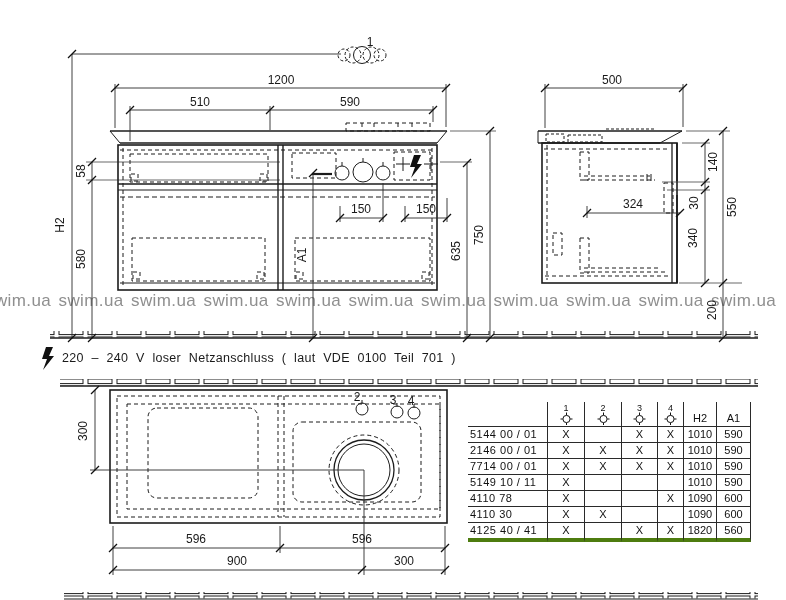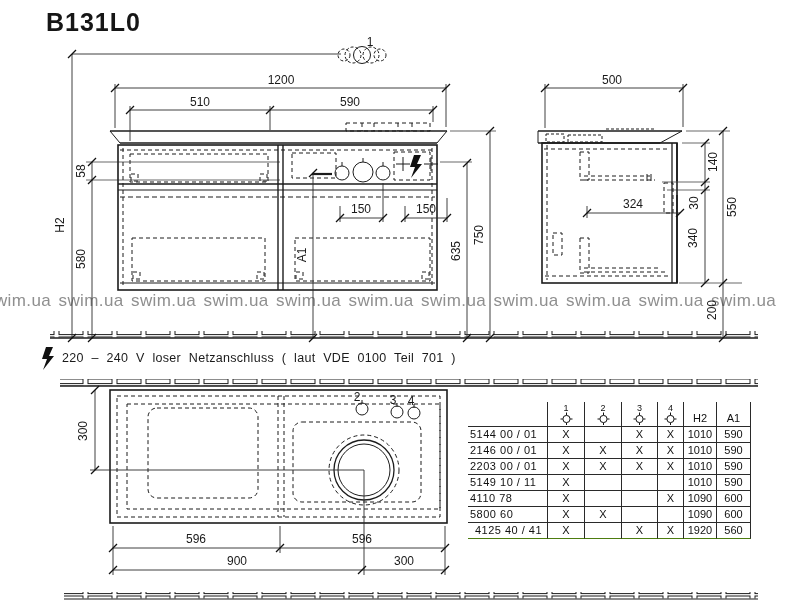--- a/index.html
+++ b/index.html
@@ -14,21 +14,21 @@
   svg.draw text.note{font-size:12.5px;word-spacing:4px;letter-spacing:.3px;}
   
   #spec-table{position:absolute;left:468px;top:402px;display:grid;
     grid-template-columns:79px 37px 37px 36px 26px 33px 35px;
     font-size:11px;color:#111;z-index:2;}
   #spec-table .cell{height:15px;line-height:15px;text-align:center;border-top:1px solid #2a2a2a;
     overflow:hidden;white-space:nowrap;}
   #spec-table .model{text-align:left;padding-left:2px;letter-spacing:.5px;}
   #spec-table .bl{border-left:1px solid #2a2a2a;}
   #spec-table .br{border-right:1px solid #2a2a2a;}
-  #spec-table .bb{border-bottom:1px solid #4d7c0f;text-align:center;}
+  #spec-table .bb{border-bottom:4px solid #4d7c0f;}
   #spec-table .hc{height:24px;border-top:none;display:flex;flex-direction:column;
     align-items:center;justify-content:flex-end;padding-bottom:1px;box-sizing:border-box;}
   #spec-table .hc .num{font-size:9px;line-height:8px;}
   #spec-table .hdrtxt{justify-content:flex-end;line-height:13px;}
 </style>
 </head>
 <body>
 
 <div id="stage">
 
@@ -39,21 +39,20 @@
       <span class="wm" style="left: 203.5px;">swim.ua</span>
       <span class="wm" style="left: 276px;">swim.ua</span>
       <span class="wm" style="left: 348.5px;">swim.ua</span>
       <span class="wm" style="left: 421px;">swim.ua</span>
       <span class="wm" style="left: 493.5px;">swim.ua</span>
       <span class="wm" style="left: 566px;">swim.ua</span>
       <span class="wm" style="left: 638.5px;">swim.ua</span>
       <span class="wm" style="left: 711px;">swim.ua</span>
     </div>
 
-  <div id="title">B131L0</div>
 
   <svg class="draw" width="786" height="600" viewBox="0 0 786 600">
     <defs>
       <pattern id="hatch" width="29" height="7" patternUnits="userSpaceOnUse">
         <rect x="1" y="1" width="24" height="4.6" fill="#fff" stroke="#1c1c1c" stroke-width="1"></rect>
       </pattern>
       <path id="bolt" d="M4,0 L11,0 L7,9 L12,9 L1,23 L5,12 L0,12 Z" fill="#111"></path>
     </defs>
 
     <g>
@@ -372,49 +371,49 @@
       <div class="cell bl">X</div>
       <div class="cell bl">1010</div>
       <div class="cell bl br">590</div>
       <div class="cell model">2146 00 / 01</div>
       <div class="cell bl">X</div>
       <div class="cell bl">X</div>
       <div class="cell bl">X</div>
       <div class="cell bl">X</div>
       <div class="cell bl">1010</div>
       <div class="cell bl br">590</div>
-      <div class="cell model">2203 00 / 01</div>
+      <div class="cell model">7714 00 / 01</div>
       <div class="cell bl">X</div>
       <div class="cell bl">X</div>
       <div class="cell bl">X</div>
       <div class="cell bl">X</div>
       <div class="cell bl">1010</div>
       <div class="cell bl br">590</div>
       <div class="cell model">5149 10 / 11</div>
       <div class="cell bl">X</div>
       <div class="cell bl"></div>
       <div class="cell bl"></div>
       <div class="cell bl"></div>
       <div class="cell bl">1010</div>
       <div class="cell bl br">590</div>
       <div class="cell model">4110 78</div>
       <div class="cell bl">X</div>
       <div class="cell bl"></div>
       <div class="cell bl"></div>
       <div class="cell bl">X</div>
       <div class="cell bl">1090</div>
       <div class="cell bl br">600</div>
-      <div class="cell model">5800 60</div>
+      <div class="cell model">4110 30</div>
       <div class="cell bl">X</div>
       <div class="cell bl">X</div>
       <div class="cell bl"></div>
       <div class="cell bl"></div>
       <div class="cell bl">1090</div>
       <div class="cell bl br">600</div>
       <div class="cell model bb">4125 40 / 41</div>
       <div class="cell bl bb">X</div>
       <div class="cell bl bb"></div>
       <div class="cell bl bb">X</div>
       <div class="cell bl bb">X</div>
-      <div class="cell bl bb">1920</div>
+      <div class="cell bl bb">1820</div>
       <div class="cell bl br bb">560</div>
     </div>
 </div>
 
 </body></html>

